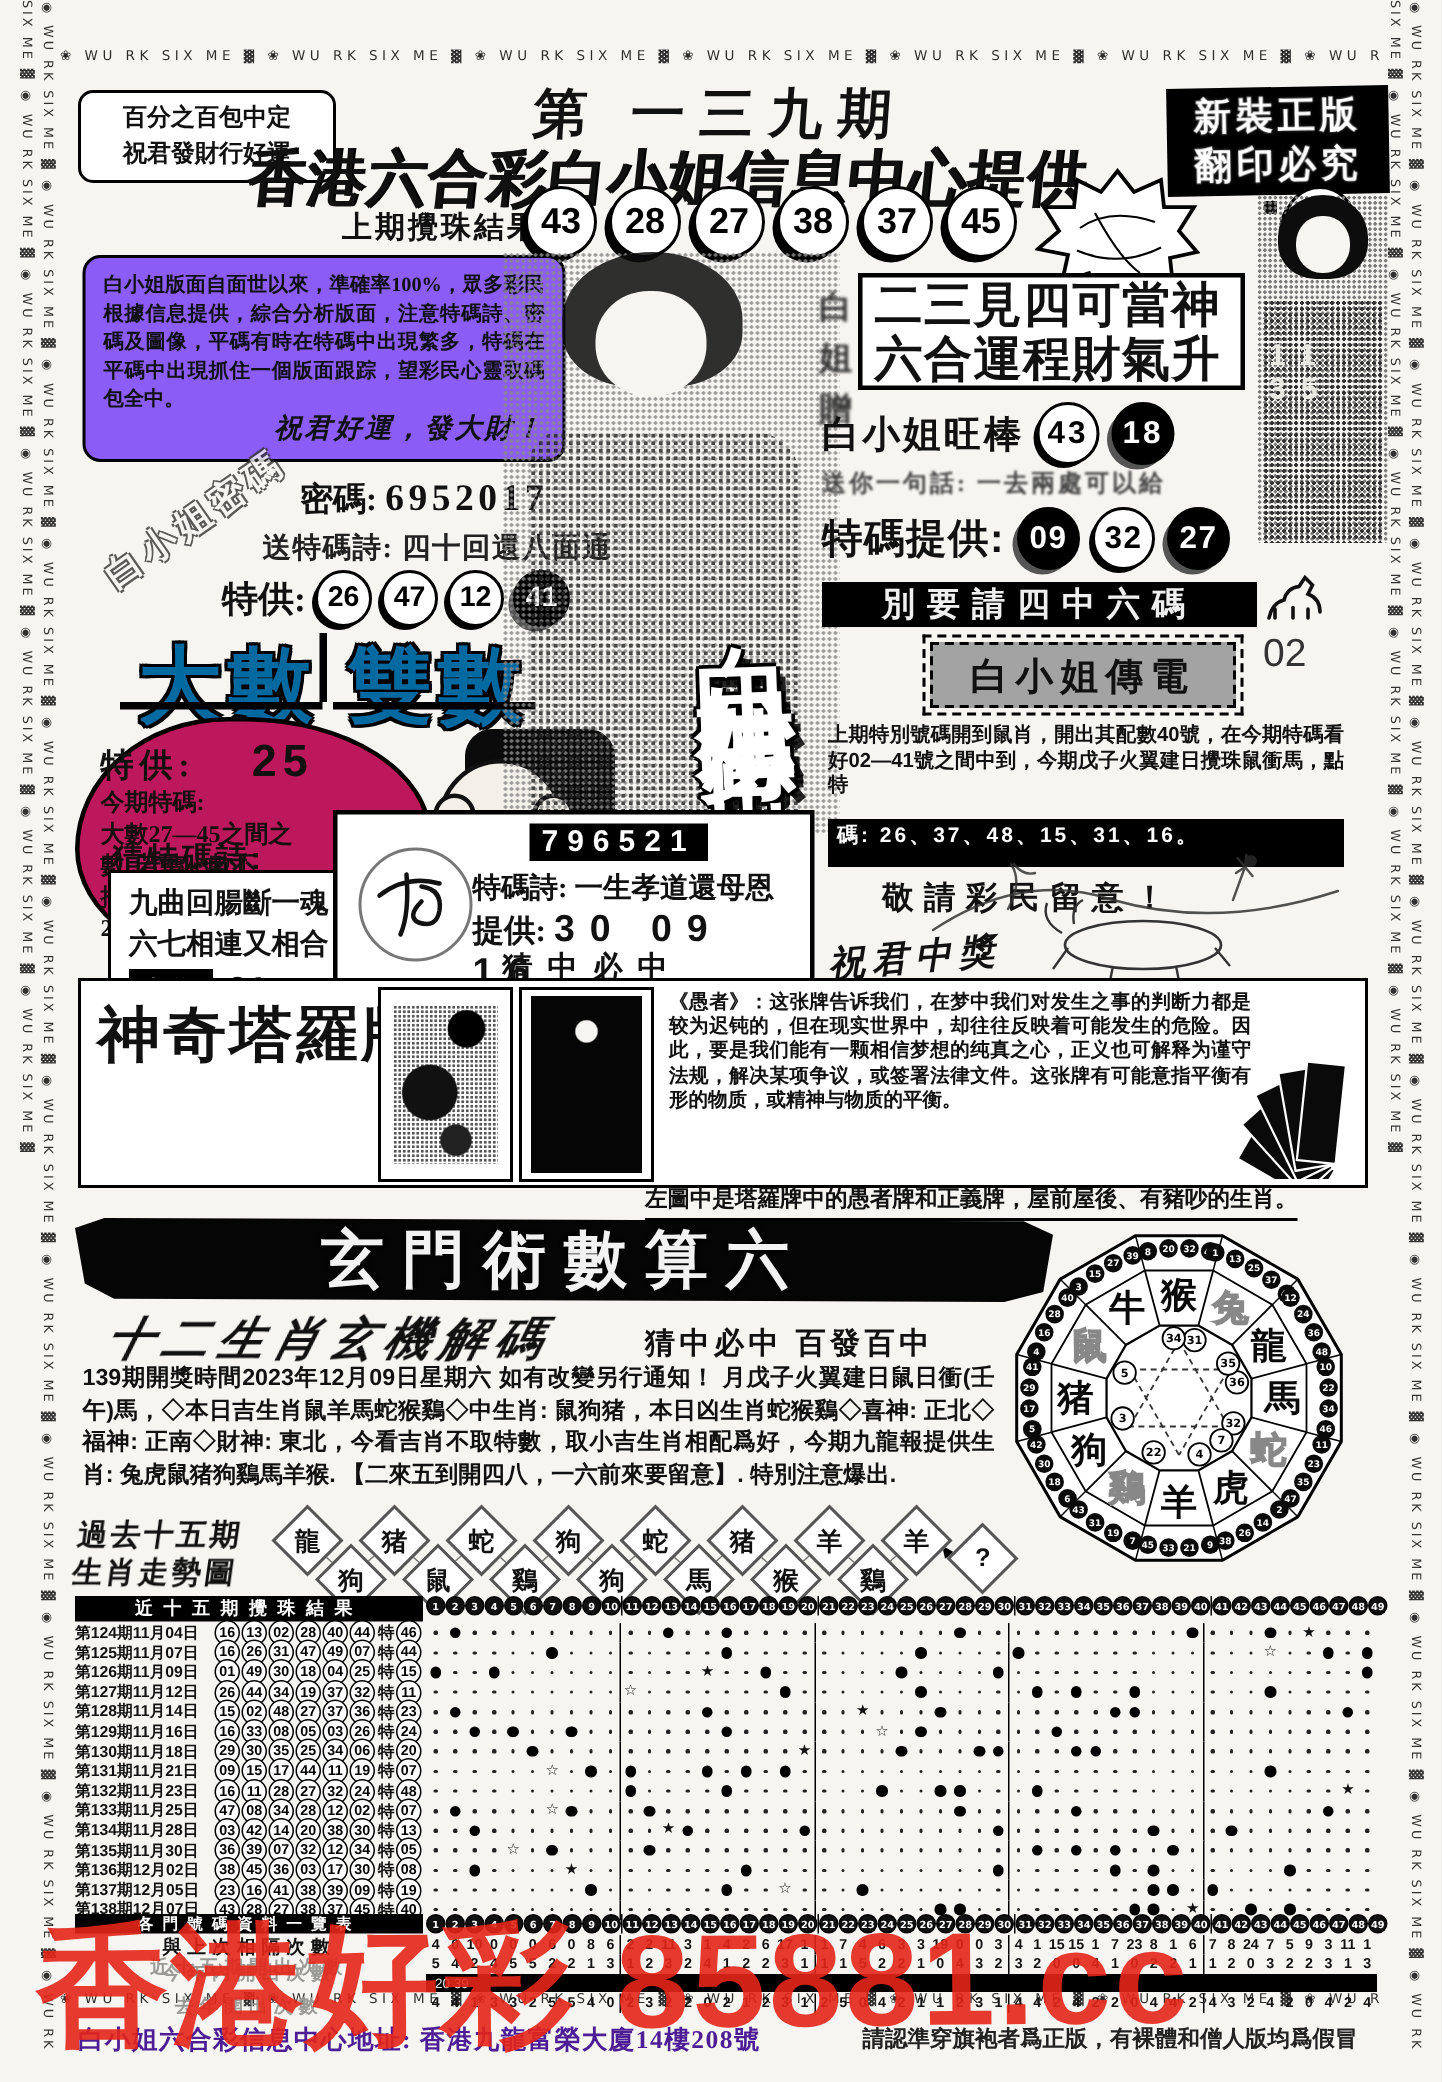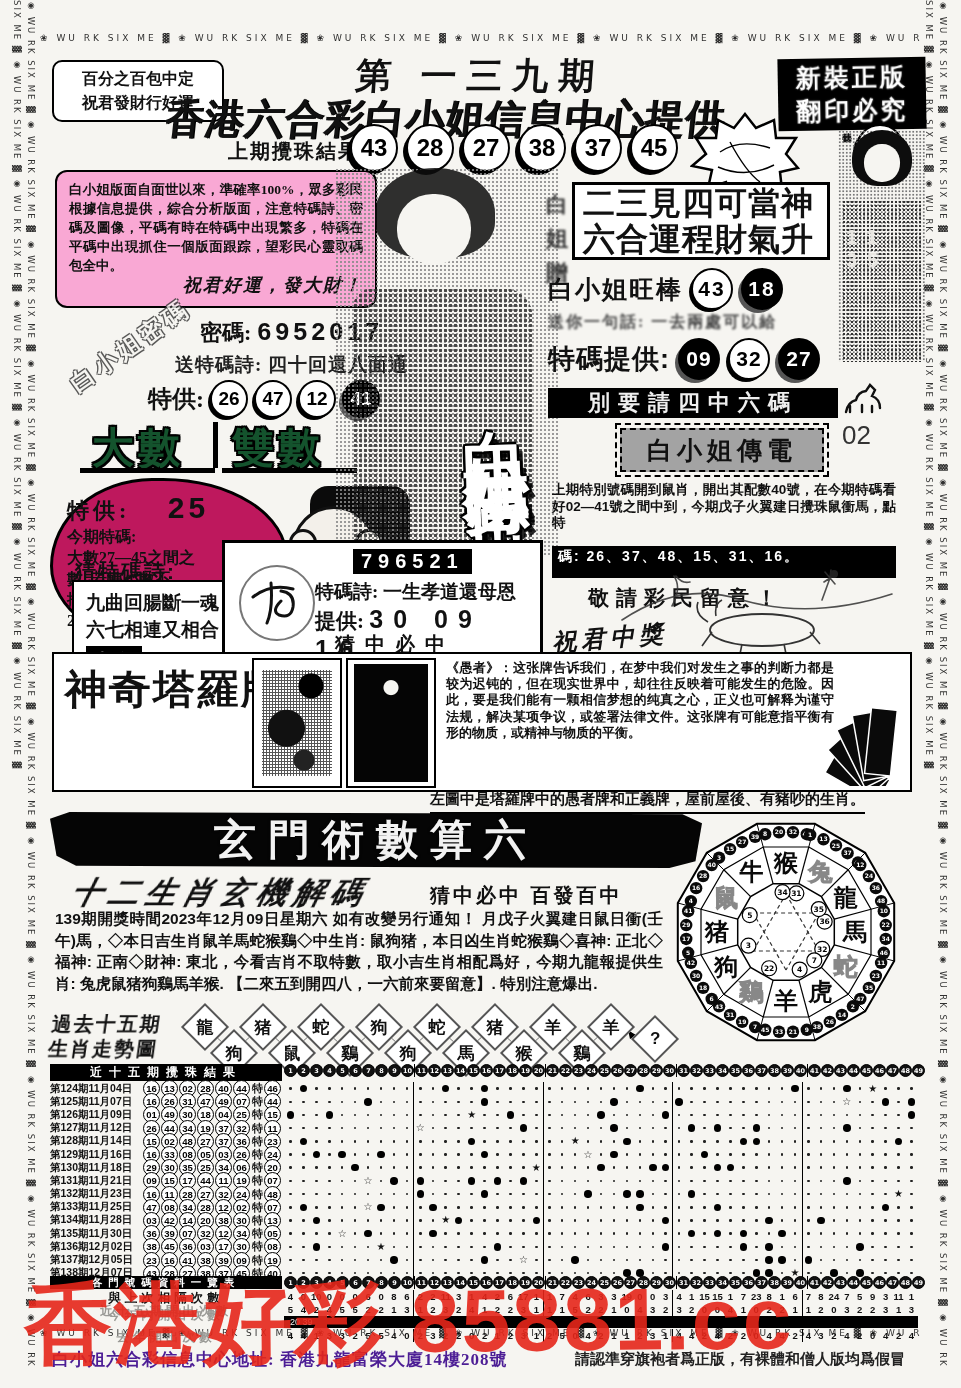--- a/index.html
+++ b/index.html
@@ -34,33 +34,33 @@
       box-shadow:-4px 4px 0 -1px #000;}
   .ball.filled{background:#000;color:#fff;box-shadow:-4px 4px 0 -1px #555;}
   .b44{width:44px;height:44px;font-size:24px;}
   .b34{width:34px;height:34px;font-size:19px;box-shadow:-3px 3px 0 -1px #000;}
   .b38{width:38px;height:38px;font-size:21px;box-shadow:-3px 3px 0 -1px #000;}
   .b15{width:15px;height:15px;font-size:9.5px;border:1px solid #000;box-shadow:none;}
   .special-label-v{left:838px;top:126px;width:14px;font-size:9px;line-height:10px;font-weight:bold;
       writing-mode:vertical-rl;letter-spacing:0;}
   
   .intro-box{left:55px;top:170px;width:322px;height:138px;border:2.5px solid #000;border-radius:12px;
-      background:#f9a8d4;padding:8px 12px 6px 12px;box-sizing:border-box;font-size:13.5px;font-weight:bold;
+      background:#8b5cf6;padding:8px 12px 6px 12px;box-sizing:border-box;font-size:13.5px;font-weight:bold;
       line-height:19px;text-align:justify;}
   .wish{display:block;text-align:right;font-size:18px;font-style:italic;letter-spacing:2px;margin-top:1px;}
   .pw-row{left:200px;top:318px;font-size:22px;font-weight:bold;}
-  .pw-row b{font-family:Liberation Mono, monospace;font-size:25px;letter-spacing:3px;}
+  .pw-row b{font-family:Liberation Serif, serif;font-size:25px;letter-spacing:3px;}
   .poem-row{left:175px;top:352px;font-size:19px;font-weight:bold;letter-spacing:1px;color:#222;
       filter:blur(.3px);}
   .tegong-row{left:148px;top:380px;display:flex;align-items:center;gap:6px;font-size:24px;font-weight:bold;}
   .side-scribble{left:60px;top:330px;font-size:24px;font-weight:bold;color:#f6f5f1;
       text-shadow:-1.5px 0 #333,1.5px 0 #333,0 -1.5px #333,0 1.5px #333;transform:rotate(-35deg);
       letter-spacing:4px;opacity:.8;}
-  .bignum-head{top:420px;font-family:"Liberation Sans",sans-serif;font-weight:bold;font-size:42px;
-      color:#14532d;letter-spacing:4px;
+  .bignum-head{top:420px;font-family:"Liberation Sans",sans-serif;font-weight:bold;font-size:56px;
+      color:#0369a1;letter-spacing:4px;
       text-shadow:-2px 0 #000,2px 0 #000,0 -2px #000,0 2px #000,-2px -2px #000,2px 2px #000,-2px 2px #000,2px -2px #000;}
   #bighead1{left:92px;} #bighead2{left:232px;}
   .head-rule{top:468px;height:5px;background:#000;}
   #rule1{left:80px;width:135px;} #rule2{left:222px;width:135px;}
   .vbar{left:213px;top:422px;width:5px;height:46px;background:#000;}
   .bubble{left:50px;top:478px;width:238px;height:168px;border:3px solid #000;border-radius:45% 55% 50% 50%/55% 50% 45% 50%;
       background:#be185d;padding:10px 14px;box-sizing:border-box;}
   .bubble .sup{font-size:22px;font-weight:bold;letter-spacing:4px;}
   .bubble .sup b{font-family:"Liberation Sans",sans-serif;font-size:30px;margin-left:28px;}
   .bubble .bl{font-size:16px;font-weight:bold;line-height:21px;}

